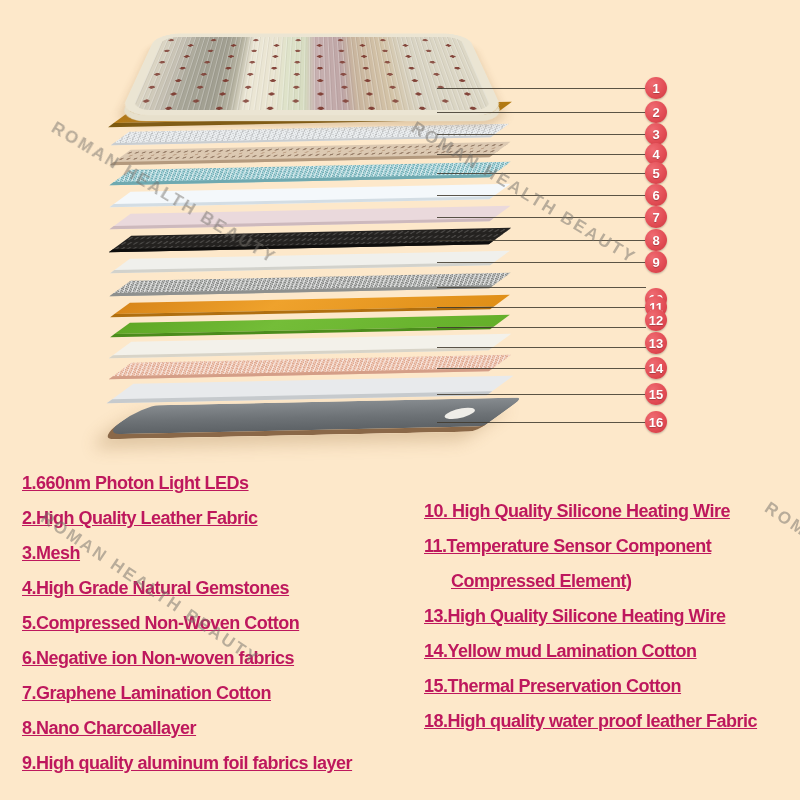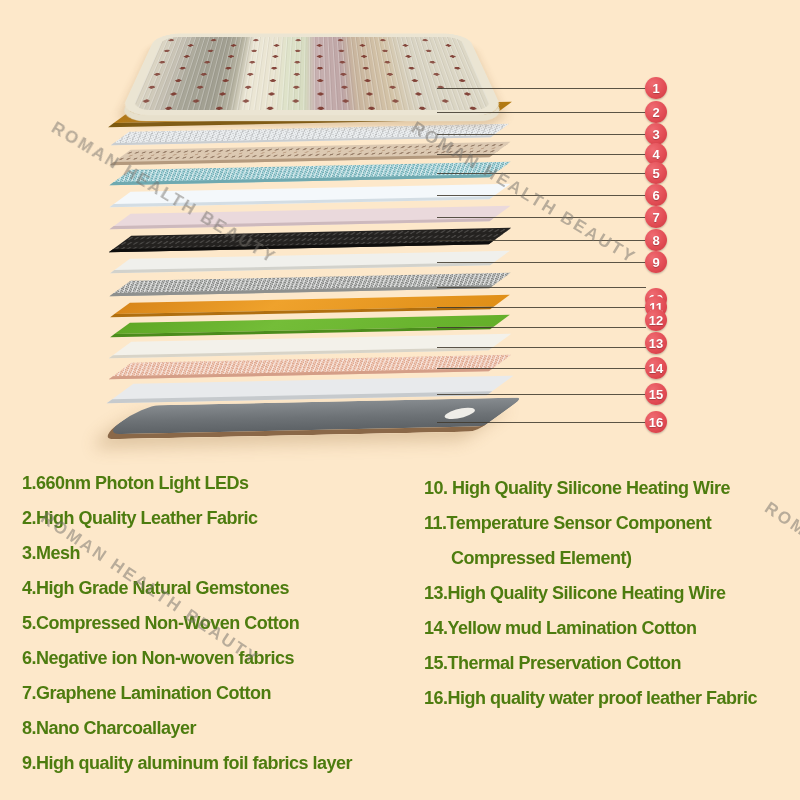--- a/index.html
+++ b/index.html
@@ -71,24 +71,24 @@
   
   .leader{position:absolute;left:437px;width:209px;height:0;
        border-top:1px solid rgba(62,56,45,.85);z-index:20;}
   .callout{position:absolute;left:645px;width:22px;height:22px;border-radius:50%;
        background:radial-gradient(circle at 35% 30%,#ef6b72,#e14b53 60%,#c93840);
        color:#fff;font-size:13px;font-weight:700;display:flex;align-items:center;
        justify-content:center;z-index:21;box-shadow:0 1px 2px rgba(0,0,0,.25);
        text-shadow:0 1px 1px rgba(0,0,0,.25);}
 
   
-  .legend-col{position:absolute;color:#4d7c0f;font-weight:700;font-size:18px;
-       letter-spacing:-0.5px;line-height:35px;white-space:nowrap;z-index:10;}
+  .legend-col{position:absolute;color:#be185d;font-weight:700;font-size:18px;
+       letter-spacing:-0.5px;line-height:35px;white-space:nowrap;z-index:10;text-decoration:underline;}
   .legend-left{left:22px;top:466px;}
-  .legend-right{left:424px;top:471px;}
+  .legend-right{left:424px;top:494px;}
   .cont{padding-left:27px;}
 
   
   .wm{position:absolute;font-weight:700;font-size:17px;letter-spacing:2.5px;
       color:rgba(115,112,105,.5);white-space:nowrap;transform-origin:left top;z-index:30;}
   .wm1{left:58px;top:118px;transform:rotate(31deg);}
   .wm2{left:418px;top:118px;transform:rotate(31deg);}
   .wm3{left:48px;top:508px;transform:rotate(34deg);}
   .wm4{left:772px;top:498px;transform:rotate(34deg);}
 </style>
@@ -198,21 +198,21 @@
     <div>9.High quality aluminum foil fabrics layer</div>
   </div>
 
   <div class="legend-col legend-right">
     <div>10. High Quality Silicone Heating Wire</div>
     <div>11.Temperature Sensor Component</div>
     <div class="cont">Compressed Element)</div>
     <div>13.High Quality Silicone Heating Wire</div>
     <div>14.Yellow mud Lamination Cotton</div>
     <div>15.Thermal Preservation Cotton</div>
-    <div>16.High quality water proof leather Fabric</div>
+    <div>18.High quality water proof leather Fabric</div>
   </div>
 
   <div class="wm wm1">ROMAN HEALTH BEAUTY</div>
   <div class="wm wm2">ROMAN HEALTH BEAUTY</div>
   <div class="wm wm3">ROMAN HEALTH BEAUTY</div>
   <div class="wm wm4">ROMAN HEALTH BEAUTY</div>
 
 </div>
 
 </body></html>

